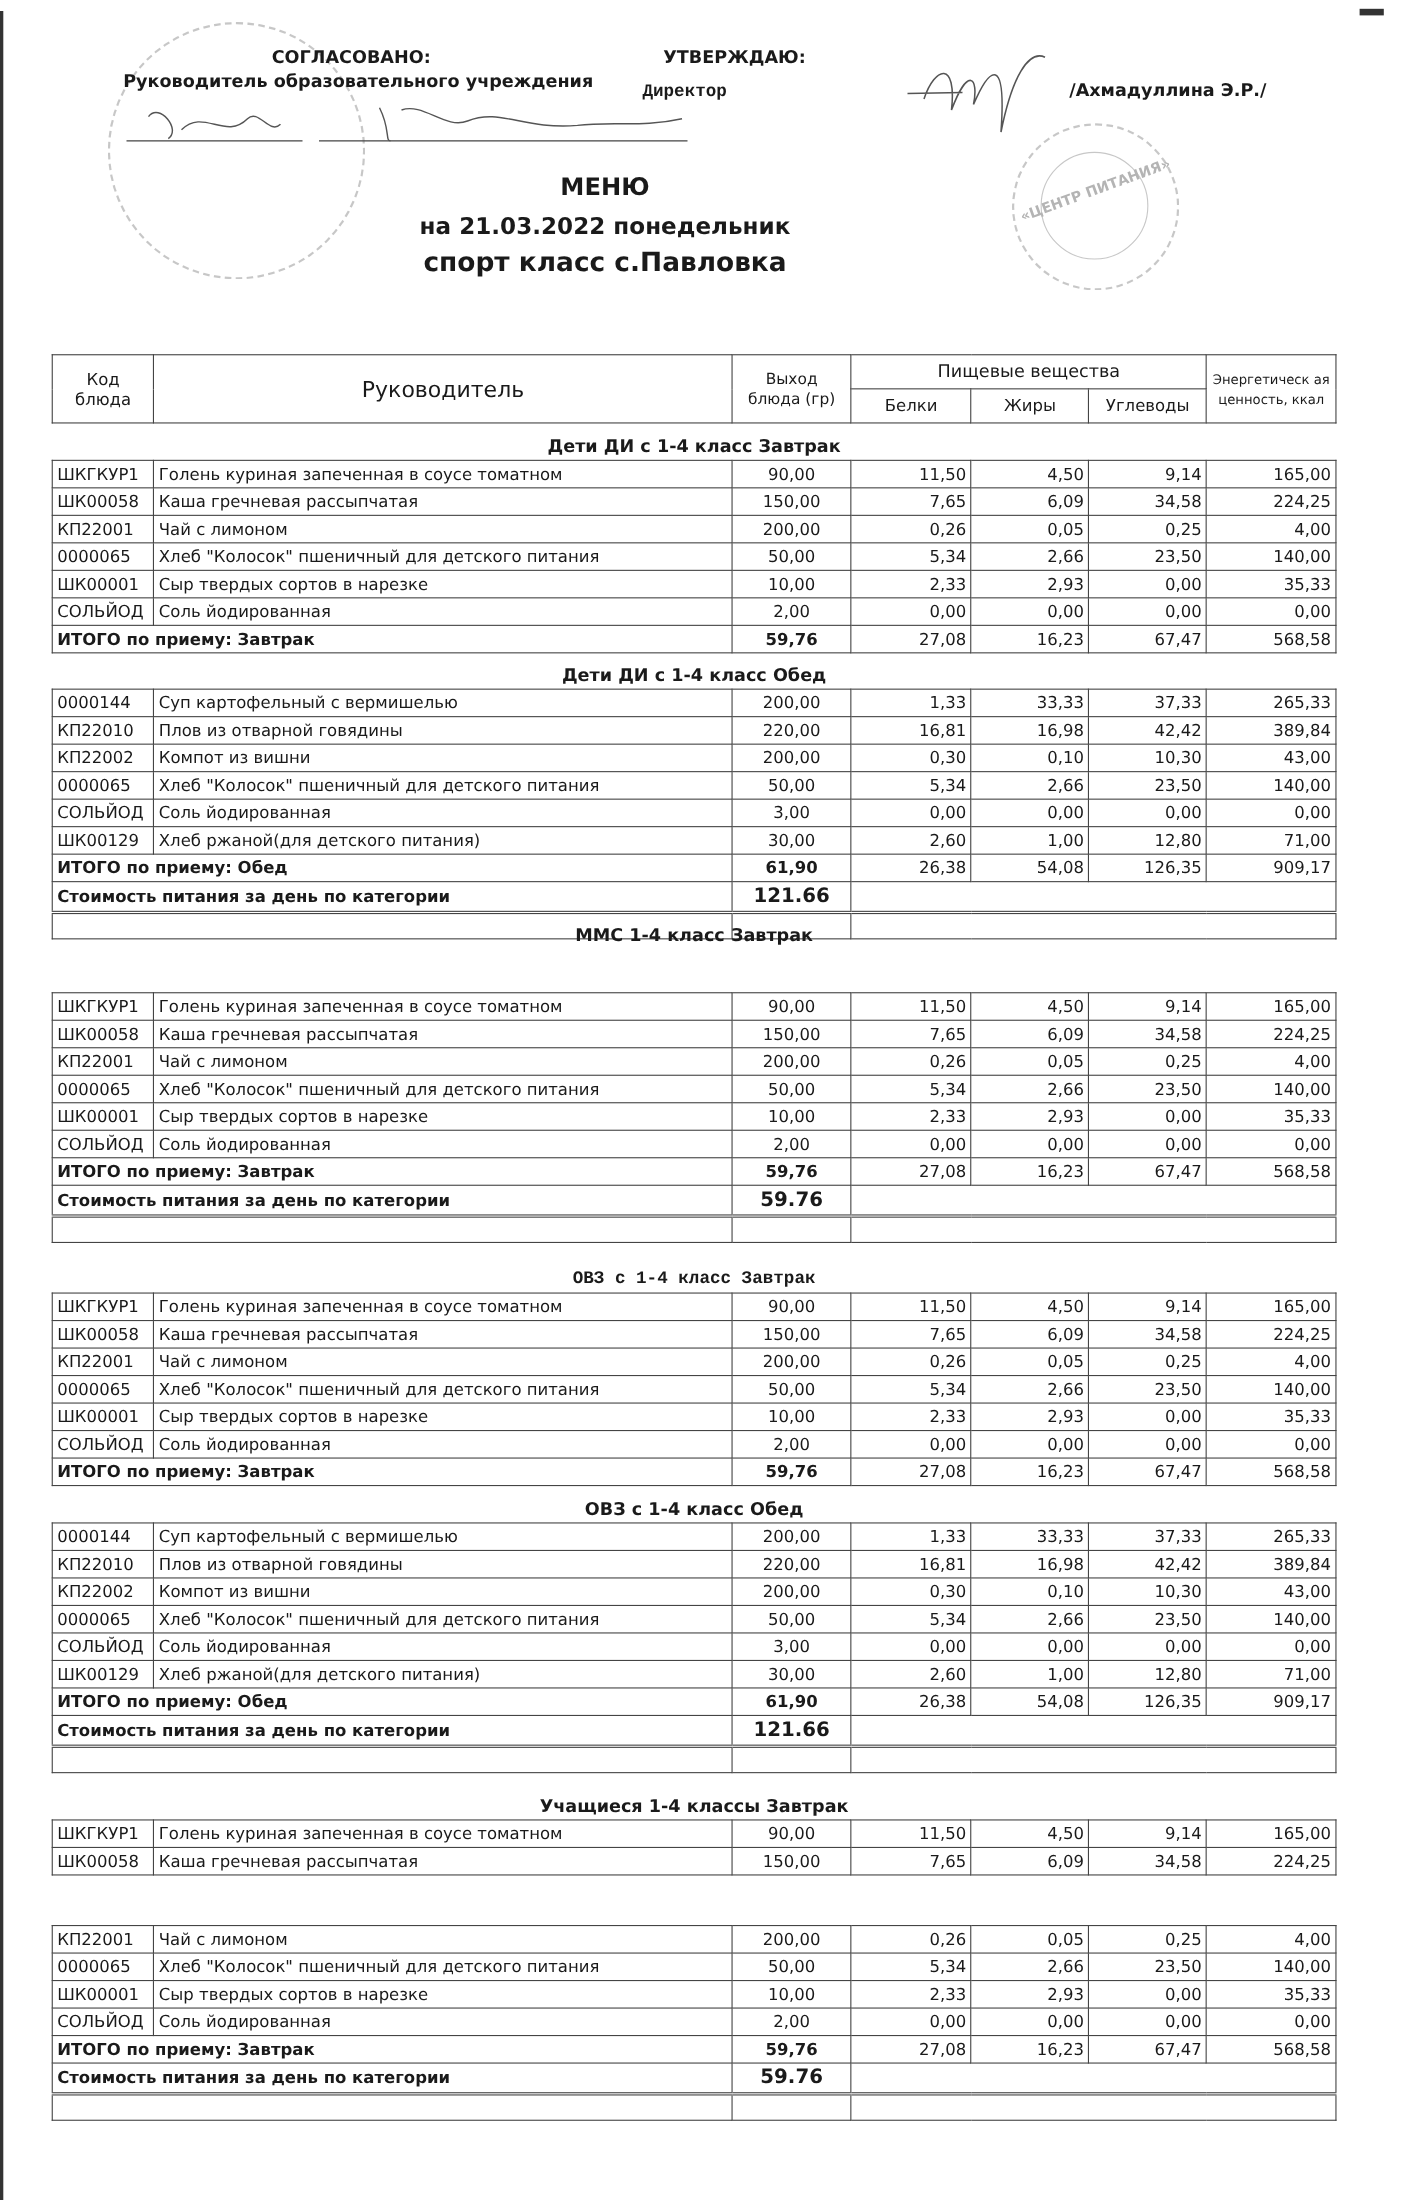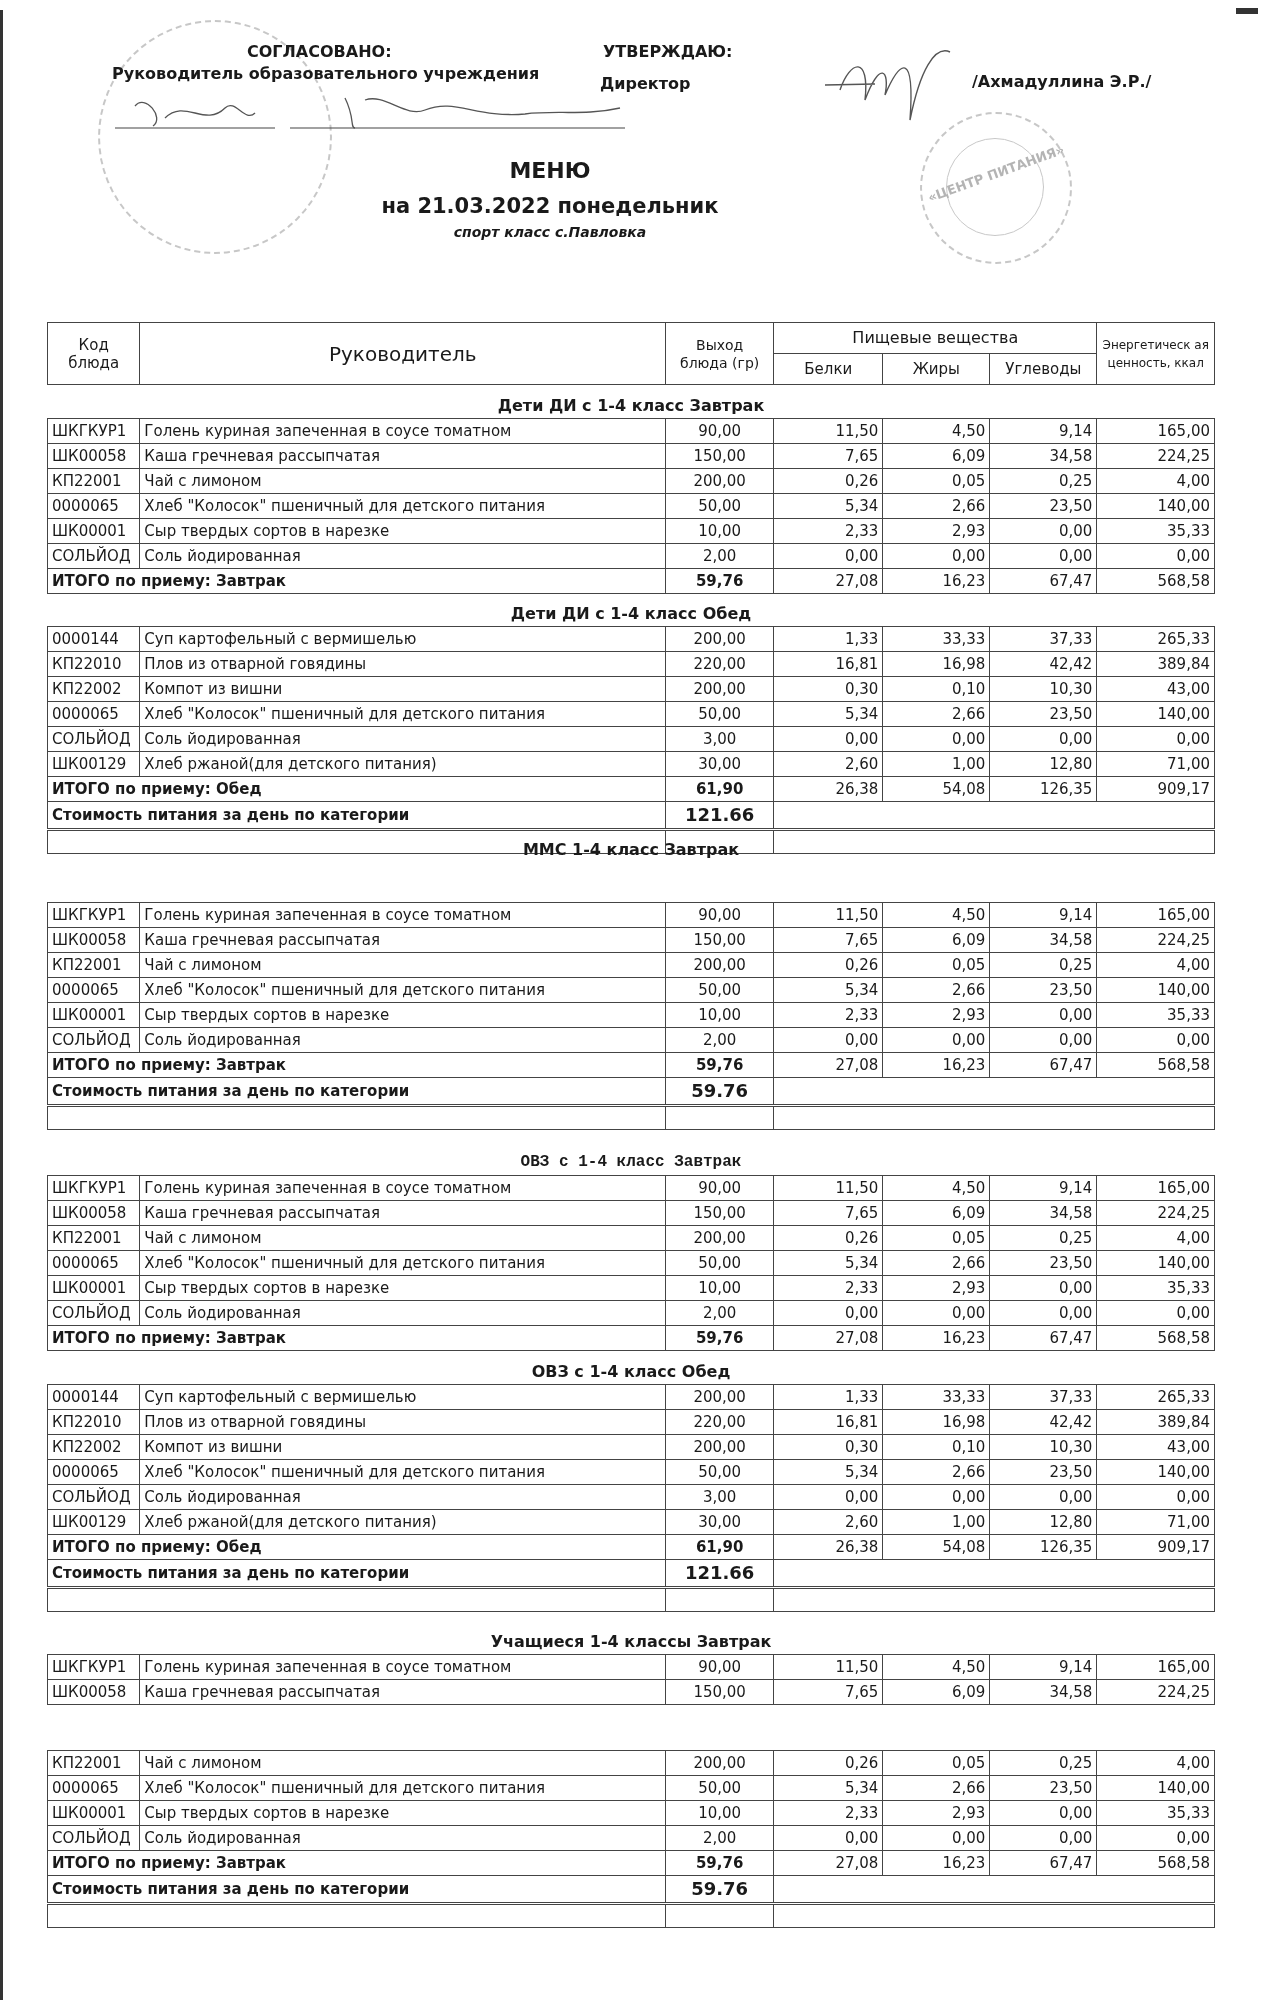--- a/index.html
+++ b/index.html
@@ -5,34 +5,34 @@
   html, body { margin:0; padding:0; }
   body { width:1278px; height:2000px; background:#ffffff; position:relative; overflow:hidden;
          font-family:"DejaVu Sans", "Liberation Sans", sans-serif; color:#1a1a1a; }
   .left-edge { position:absolute; left:0; top:10px; width:3px; height:1990px; background:#333; }
   .top-mark { position:absolute; right:20px; top:8px; width:22px; height:6px; background:#333; }
 
   .hdr { position:absolute; font-weight:bold; font-size:16px; }
   .agreed-title { left:247px; top:42px; }
   .agreed-role  { left:88px; top:64px;margin-left:24px; }
   .approve-title{ left:603px; top:42px; }
-  .approve-role { left:600px; top:74px; }
+  .approve-role { left:584px; top:74px;font-family:Liberation Mono, monospace; }
   .approve-name { left:972px; top:72px; }
 
   .sig { position:absolute; }
   .stamp { position:absolute; border-radius:50%; border:2px dashed #9a9a9a; opacity:.55; }
   .stamp-left { left:98px; top:20px; width:230px; height:230px; }
   .stamp-right { left:920px; top:112px; width:148px; height:148px; }
   .stamp-right-inner { position:absolute; left:24px; top:24px; width:96px; height:96px; border-radius:50%; border:1px solid #9a9a9a; }
   .stamp-right-text { position:absolute; left:0; right:0; top:52px; text-align:center; font-size:13px; font-weight:bold; color:#777; transform:rotate(-20deg); }
 
   .title { position:absolute; left:0; width:1100px; text-align:center; font-weight:bold; }
   .t1 { top:158px; font-size:22px; }
   .t2 { top:194px; font-size:21px; }
-  .t3 { top:224px; font-size:14px;font-style:italic; }
+  .t3 { top:224px; font-size:24px; }
 
   
   .grid { position:absolute; left:47px; width:1168px; border-collapse:collapse; table-layout:fixed; font-size:15px; }
   .grid td, .grid th { border:1px solid #444; padding:0 4px; height:24px; line-height:24px; white-space:nowrap; overflow:hidden; }
   .c-code { width:88px; } .c-name { width:501px; } .c-yield { width:103px; }
   .c-p { width:104px; } .c-f { width:102px; } .c-c { width:102px; } .c-e { width:112px; }
   .num { text-align:right; }
   .ctr { text-align:center; }
   .bold { font-weight:bold; }
 

